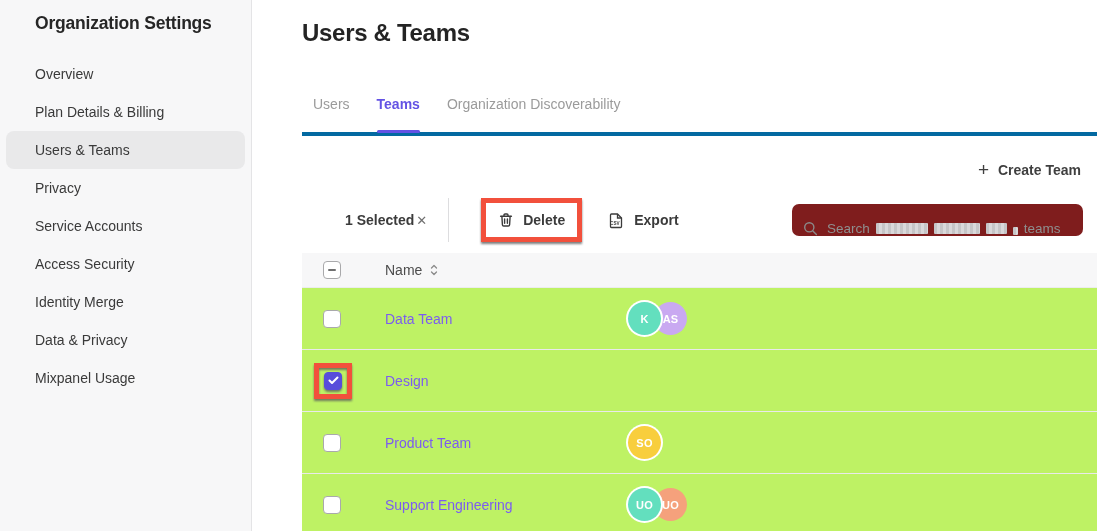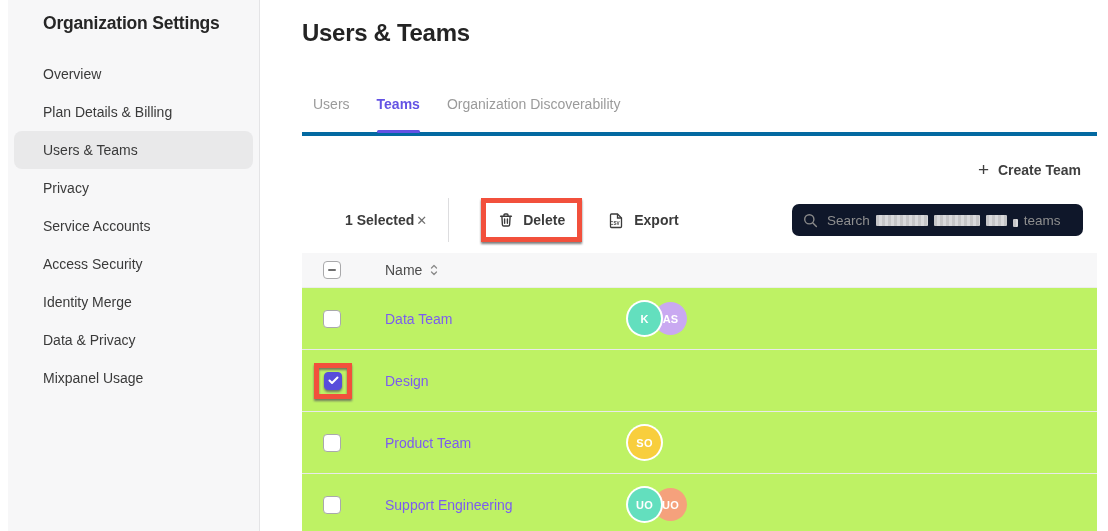--- a/index.html
+++ b/index.html
@@ -1,21 +1,21 @@
 <!DOCTYPE html>
 <html><head>
 <meta charset="utf-8">
 <style>
   * { margin:0; padding:0; box-sizing:border-box; }
   html,body { width:1108px; height:531px; }
   body { font-family:"Liberation Sans", sans-serif; background:#fff; overflow:hidden; position:relative; color:#3b3b3b; }
 
   
   .sidebar { position:absolute; left:0; top:0; width:252px; height:531px;
-             background:#f7f7f8; border-right:1px solid #e4e4e6;margin-left:8px; }
+             background:#f7f7f8; border-right:1px solid #e4e4e6; }
   .sidebar-title { padding:13px 10px 0 35px; font-size:17.5px; font-weight:700; color:#262626; letter-spacing:-0.2px; }
   .nav { margin-top:21px; }
   .nav-item { height:38px; margin:0 6px; padding-left:29px; display:flex; align-items:center;
               font-size:14px; color:#3a3a3a; border-radius:8px; cursor:pointer;text-align:center; }
   .nav-item.selected { background:#e9e9ea; }
 
   
   .main { position:absolute; left:302px; top:0; width:795px; height:531px; }
   .page-title { margin-top:19px; font-size:24px; font-weight:700; color:#242424; letter-spacing:-0.3px; }
 
@@ -35,22 +35,22 @@
   .selected-count { font-size:14px; font-weight:600; color:#3b3b3b; }
   .dismiss { font-size:13px; color:#6f6f6f; cursor:pointer; padding:2px; }
   .vdivider { width:1px; height:44px; background:#dddddf; margin-left:19px; }
 
   .anno { border:5px solid #f2503c; filter:drop-shadow(0 2px 1px rgba(92,92,92,0.8)); }
   .anno-delete { margin-left:32px; }
   .btn { display:flex; align-items:center; gap:9px; background:#fff; height:34px; padding:0 12px;
          font-size:14px; font-weight:600; color:#3b3b3b; cursor:pointer; }
   .btn-export { margin-left:22px; height:44px; padding:0 4px; }
 
-  .search-box { margin-left:auto; margin-right:14px; width:291px; height:32px; background:#0f172a;
-                border-radius:7px; display:flex; align-items:center; padding:0 11px; cursor:text; }
+  .search-box { margin-left:auto; margin-right:14px; width:291px; height:32px; background:#7f1d1d;
+                border-radius:7px; display:flex; align-items:flex-end; padding:0 11px; cursor:text; }
   .search-ph { margin-left:9px; font-size:13.5px; color:#8f8f8f; display:flex; align-items:center; }
   .redact { display:inline-block; height:11px; margin-left:6px; border-radius:1px;
             background-image:repeating-linear-gradient(90deg,#c6c6c8 0 3px,#d9d9db 3px 6px),
                              repeating-linear-gradient(0deg,rgba(255,255,255,.3) 0 3px,rgba(0,0,0,0.02) 3px 6px); }
   .r1{width:52px;} .r2{width:46px;} .r3{width:21px;} .r4{width:5px; height:8px; margin-top:5px;}
   .search-suffix { margin-left:6px; }
 
   
   .table { position:absolute; top:253px; left:0; width:795px; }
   .thead { height:35px; background:#f7f7f8; border-bottom:1px solid #ececee; display:flex; align-items:center; }

